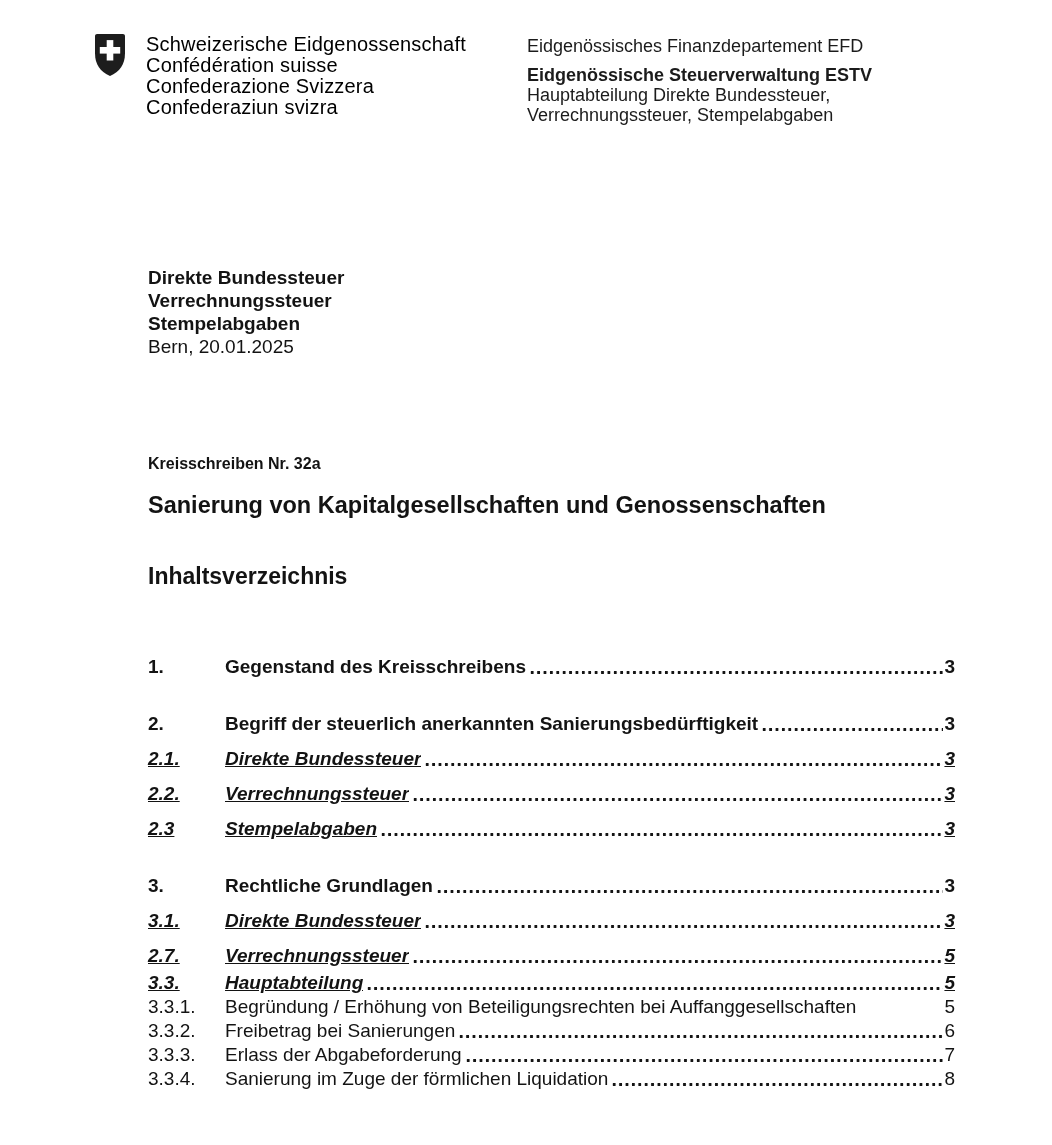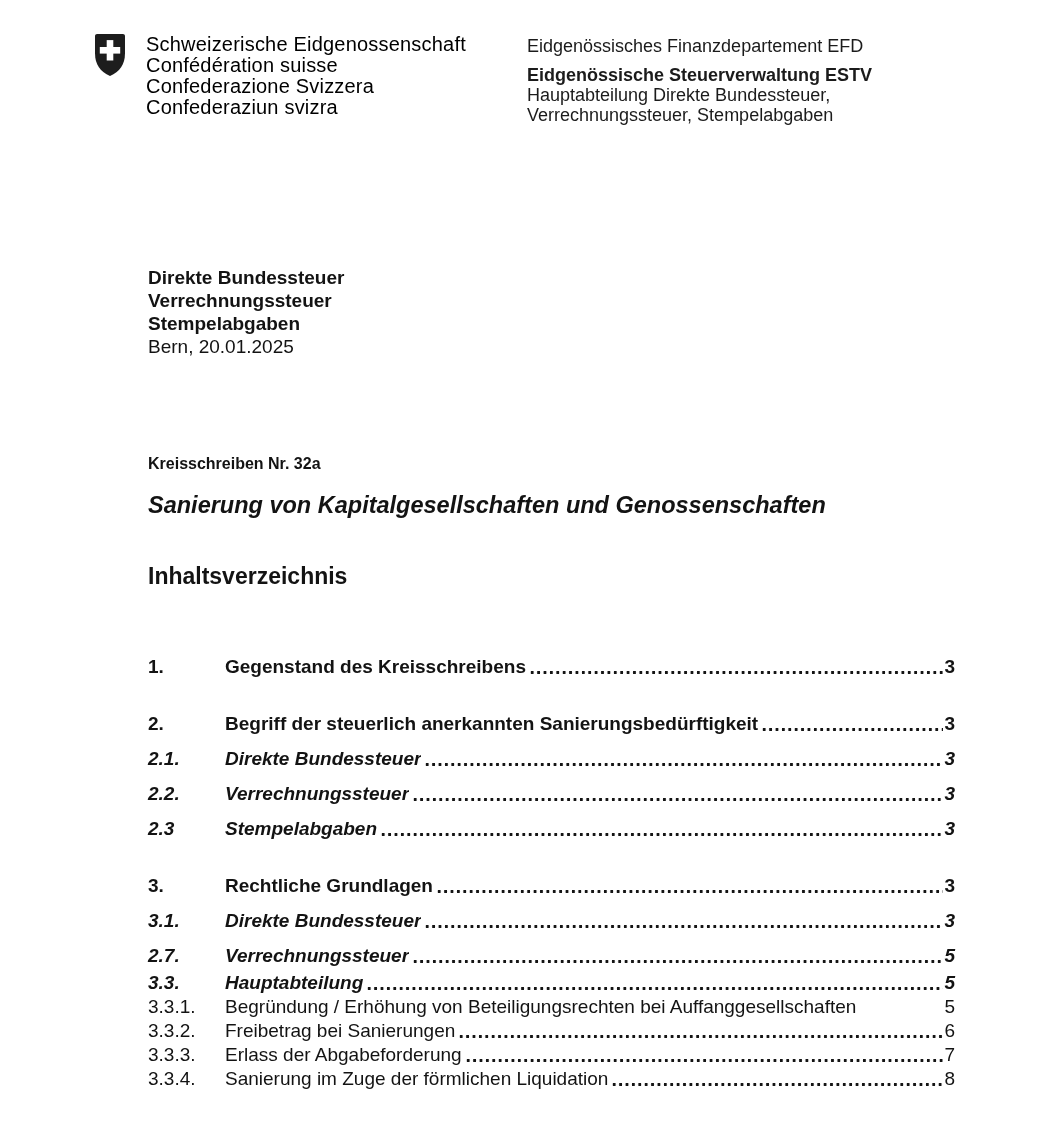--- a/index.html
+++ b/index.html
@@ -65,42 +65,41 @@
   .circular-label {
     margin-top: 94px;
     font-size: 16px;
     font-weight: bold;
     line-height: 23px;
   }
   .doc-title {
     margin-top: 16px;
     font-size: 23.5px;
     font-weight: bold;
-    font-style: italic;
     line-height: 28px;
     white-space: nowrap;
   }
   .toc-heading {
     margin-top: 43px;
     font-size: 23px;
     font-weight: bold;
     line-height: 28px;
   }
 
   
   .toc { margin-top: 66px; }
   .toc-row {
     display: flex;
     align-items: baseline;
     font-size: 19px;
     line-height: 22px;
     white-space: nowrap;
   }
   .toc-row.l1 { font-weight: bold; margin-top: 35px; }
-  .toc-row.l2 { font-weight: bold; font-style: italic; margin-top: 13px; }
+  .toc-row.l2 { font-weight: bold; font-style: italic; margin-top: 13px; text-decoration: underline; }
   .toc-row.l3 { font-weight: normal; margin-top: 2px; }
   .toc-row.tight { margin-top: 5px; }
   .toc-row:first-child { margin-top: 0; }
   .toc-num { flex: 0 0 77px; }
   .toc-title { flex: 0 1 auto; overflow: hidden; }
   .dots {
     flex: 1 1 8px;
     min-width: 8px;
     align-self: flex-end;
     height: 5px;

